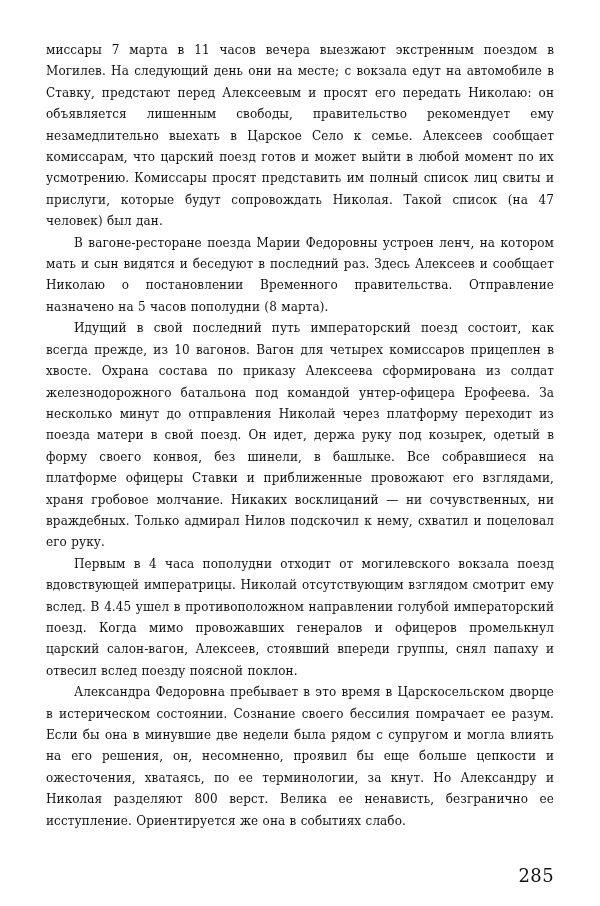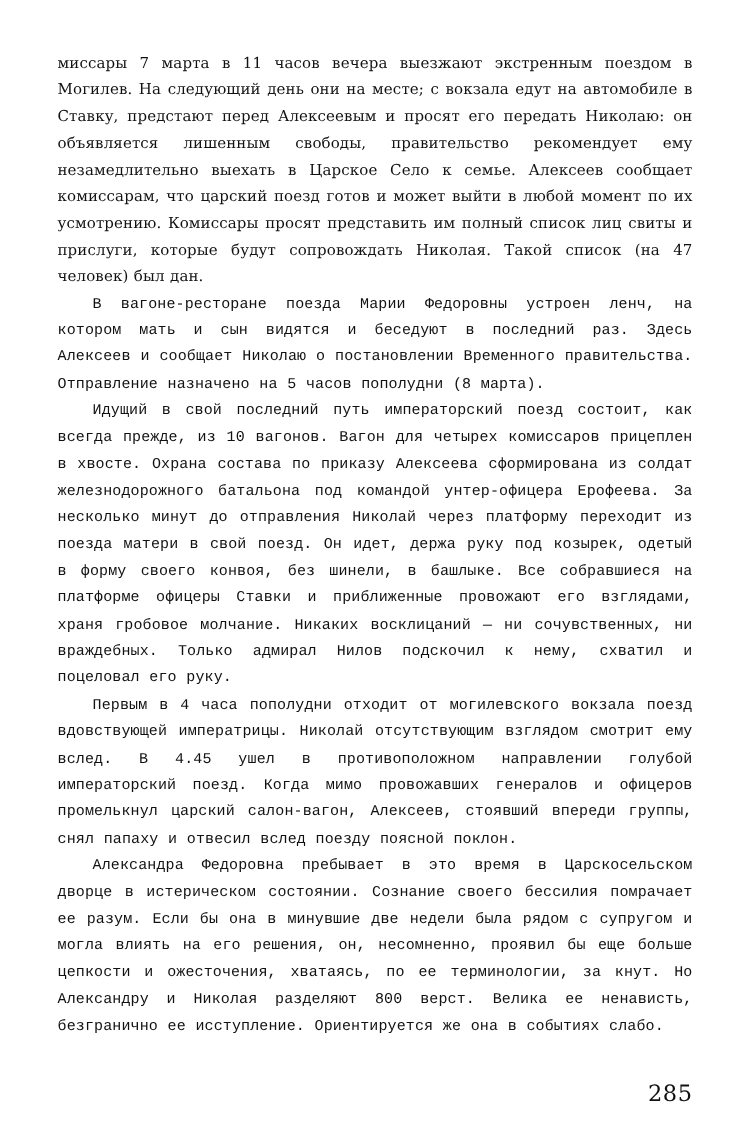--- a/index.html
+++ b/index.html
@@ -32,21 +32,20 @@
     letter-spacing: 0.1px;
     word-spacing: 0.4px;
     hyphens: manual;
     -webkit-hyphens: manual;
   }
   .para.cont {
     text-indent: 0;
   }
   .para + .para {
     margin-top: 0;
-    font-family: Liberation Mono, monospace;
   }
   .folio {
     position: absolute;
     right: 46px;
     bottom: 21px;
     font-size: 18px;
     line-height: 1;
     letter-spacing: 0.4px;
     font-family: "DejaVu Serif", "Liberation Serif", serif;
     color: #111111;

